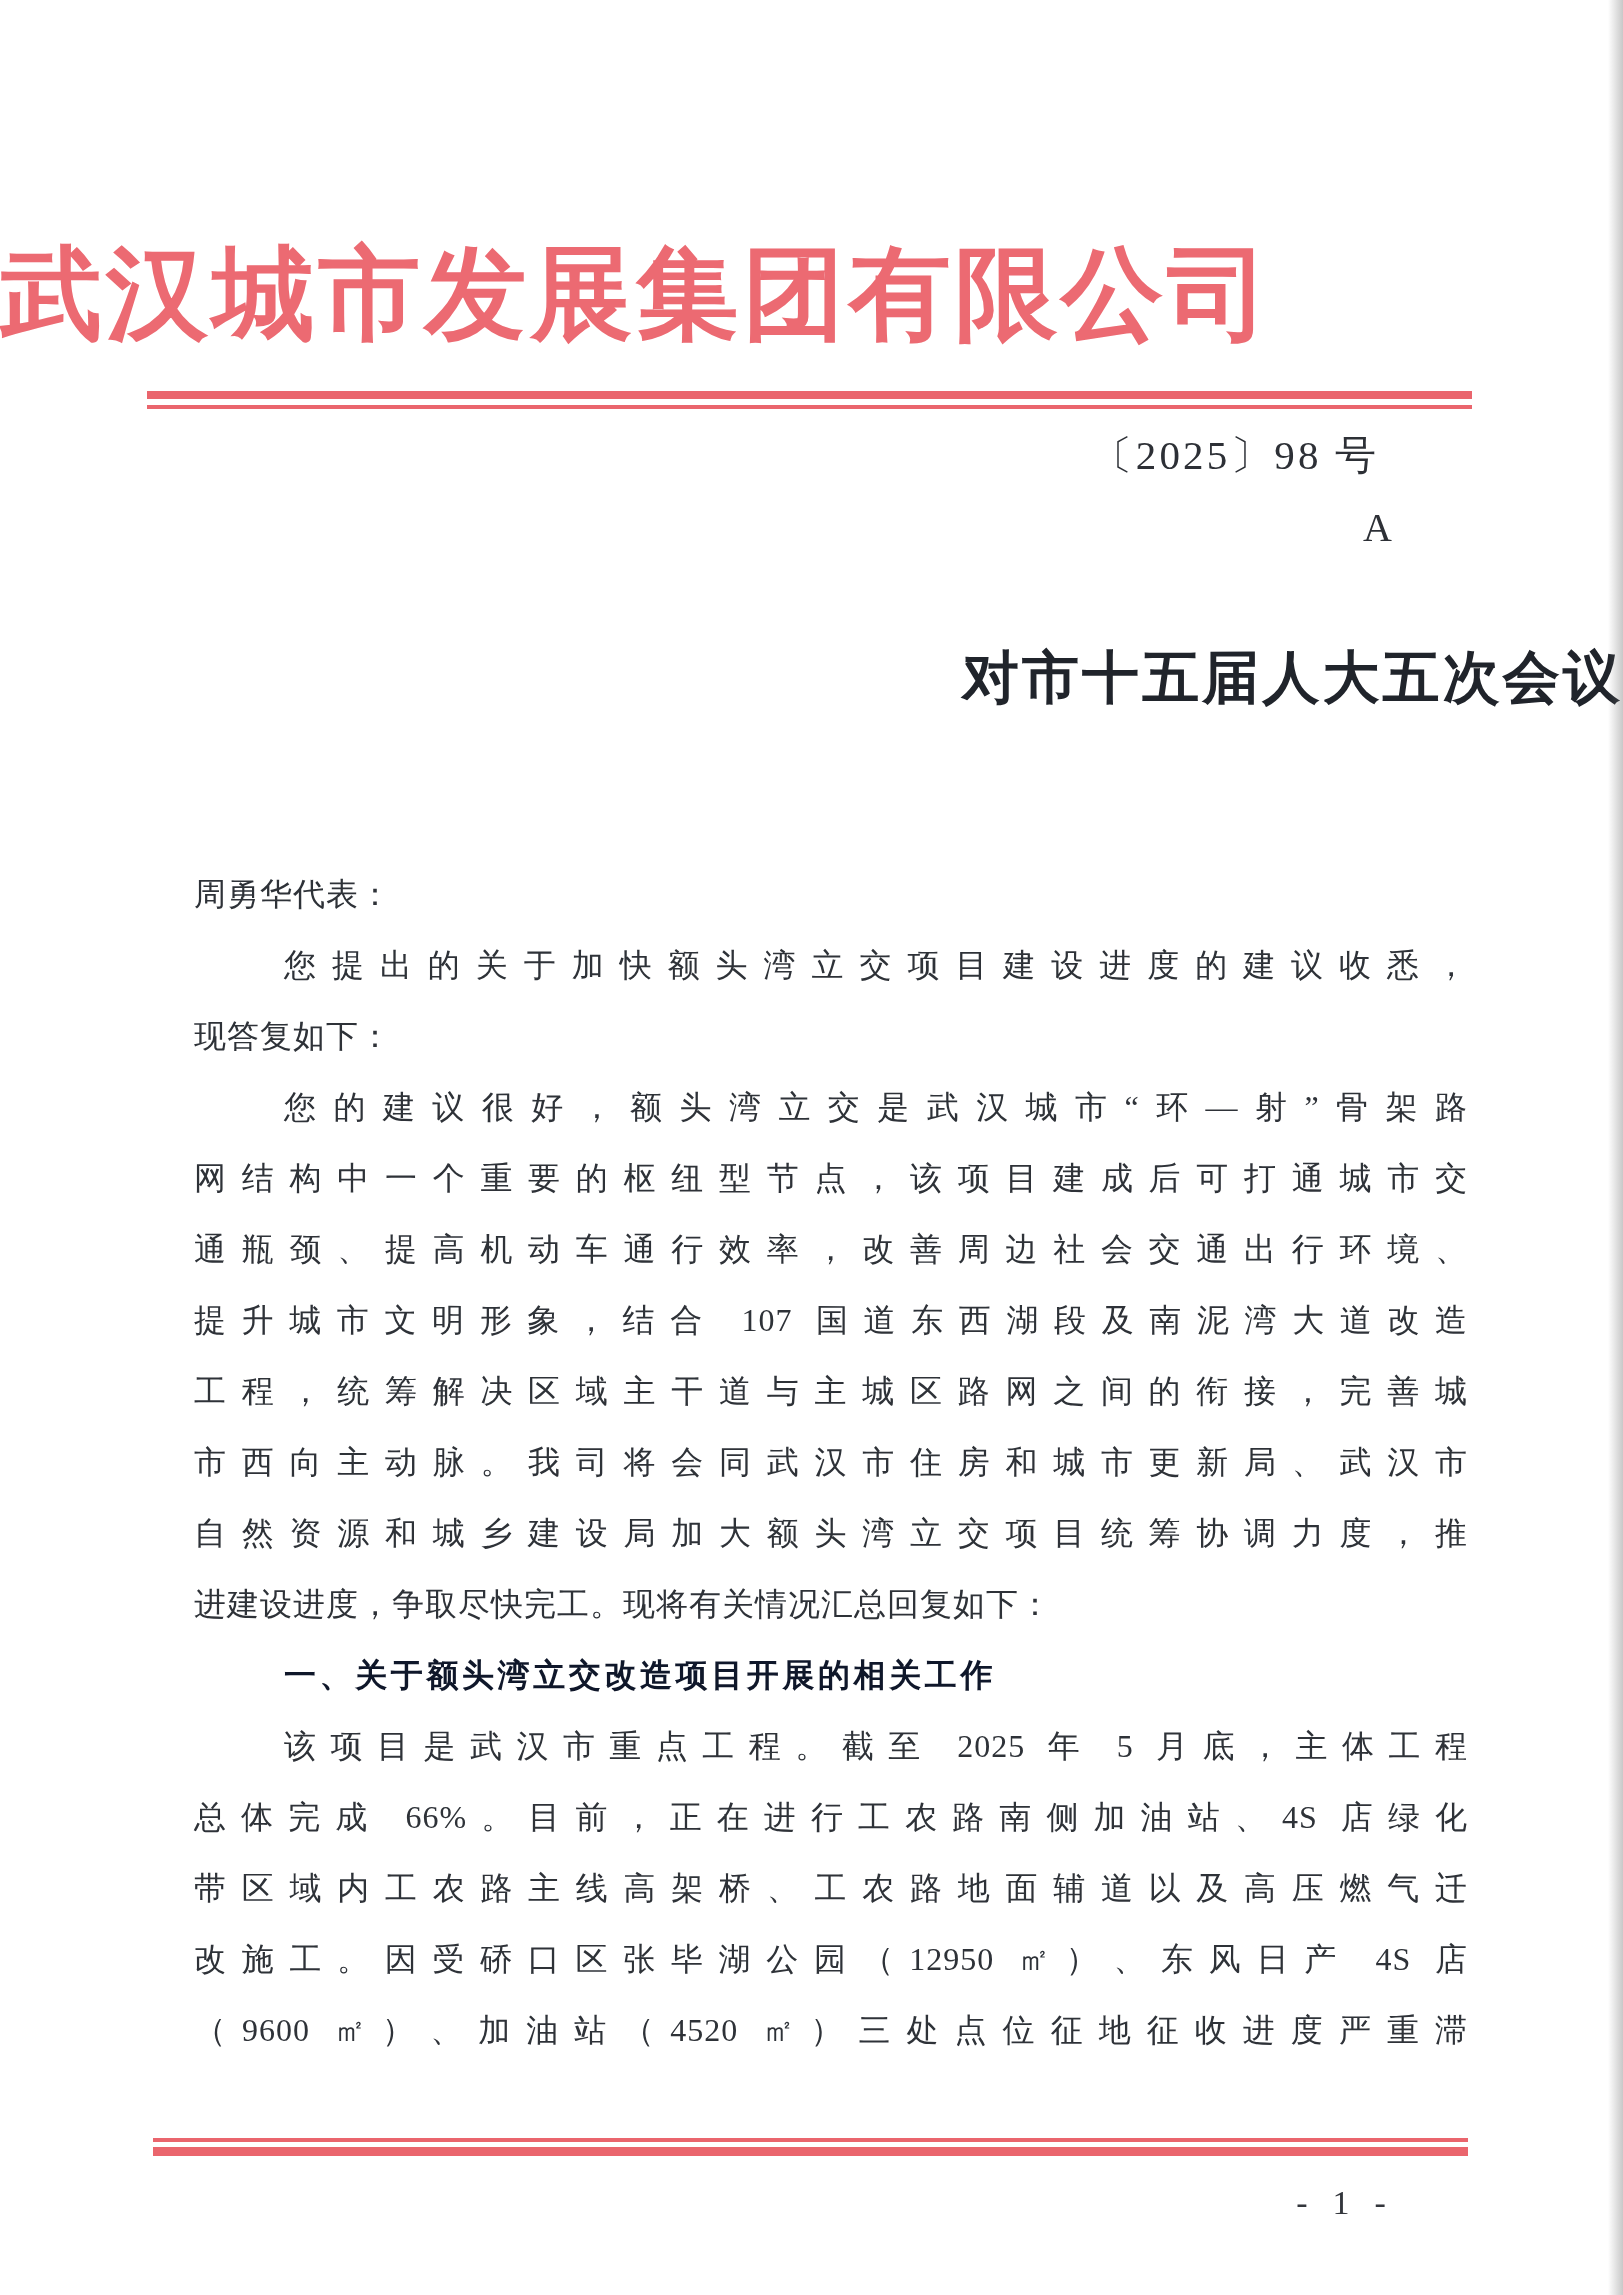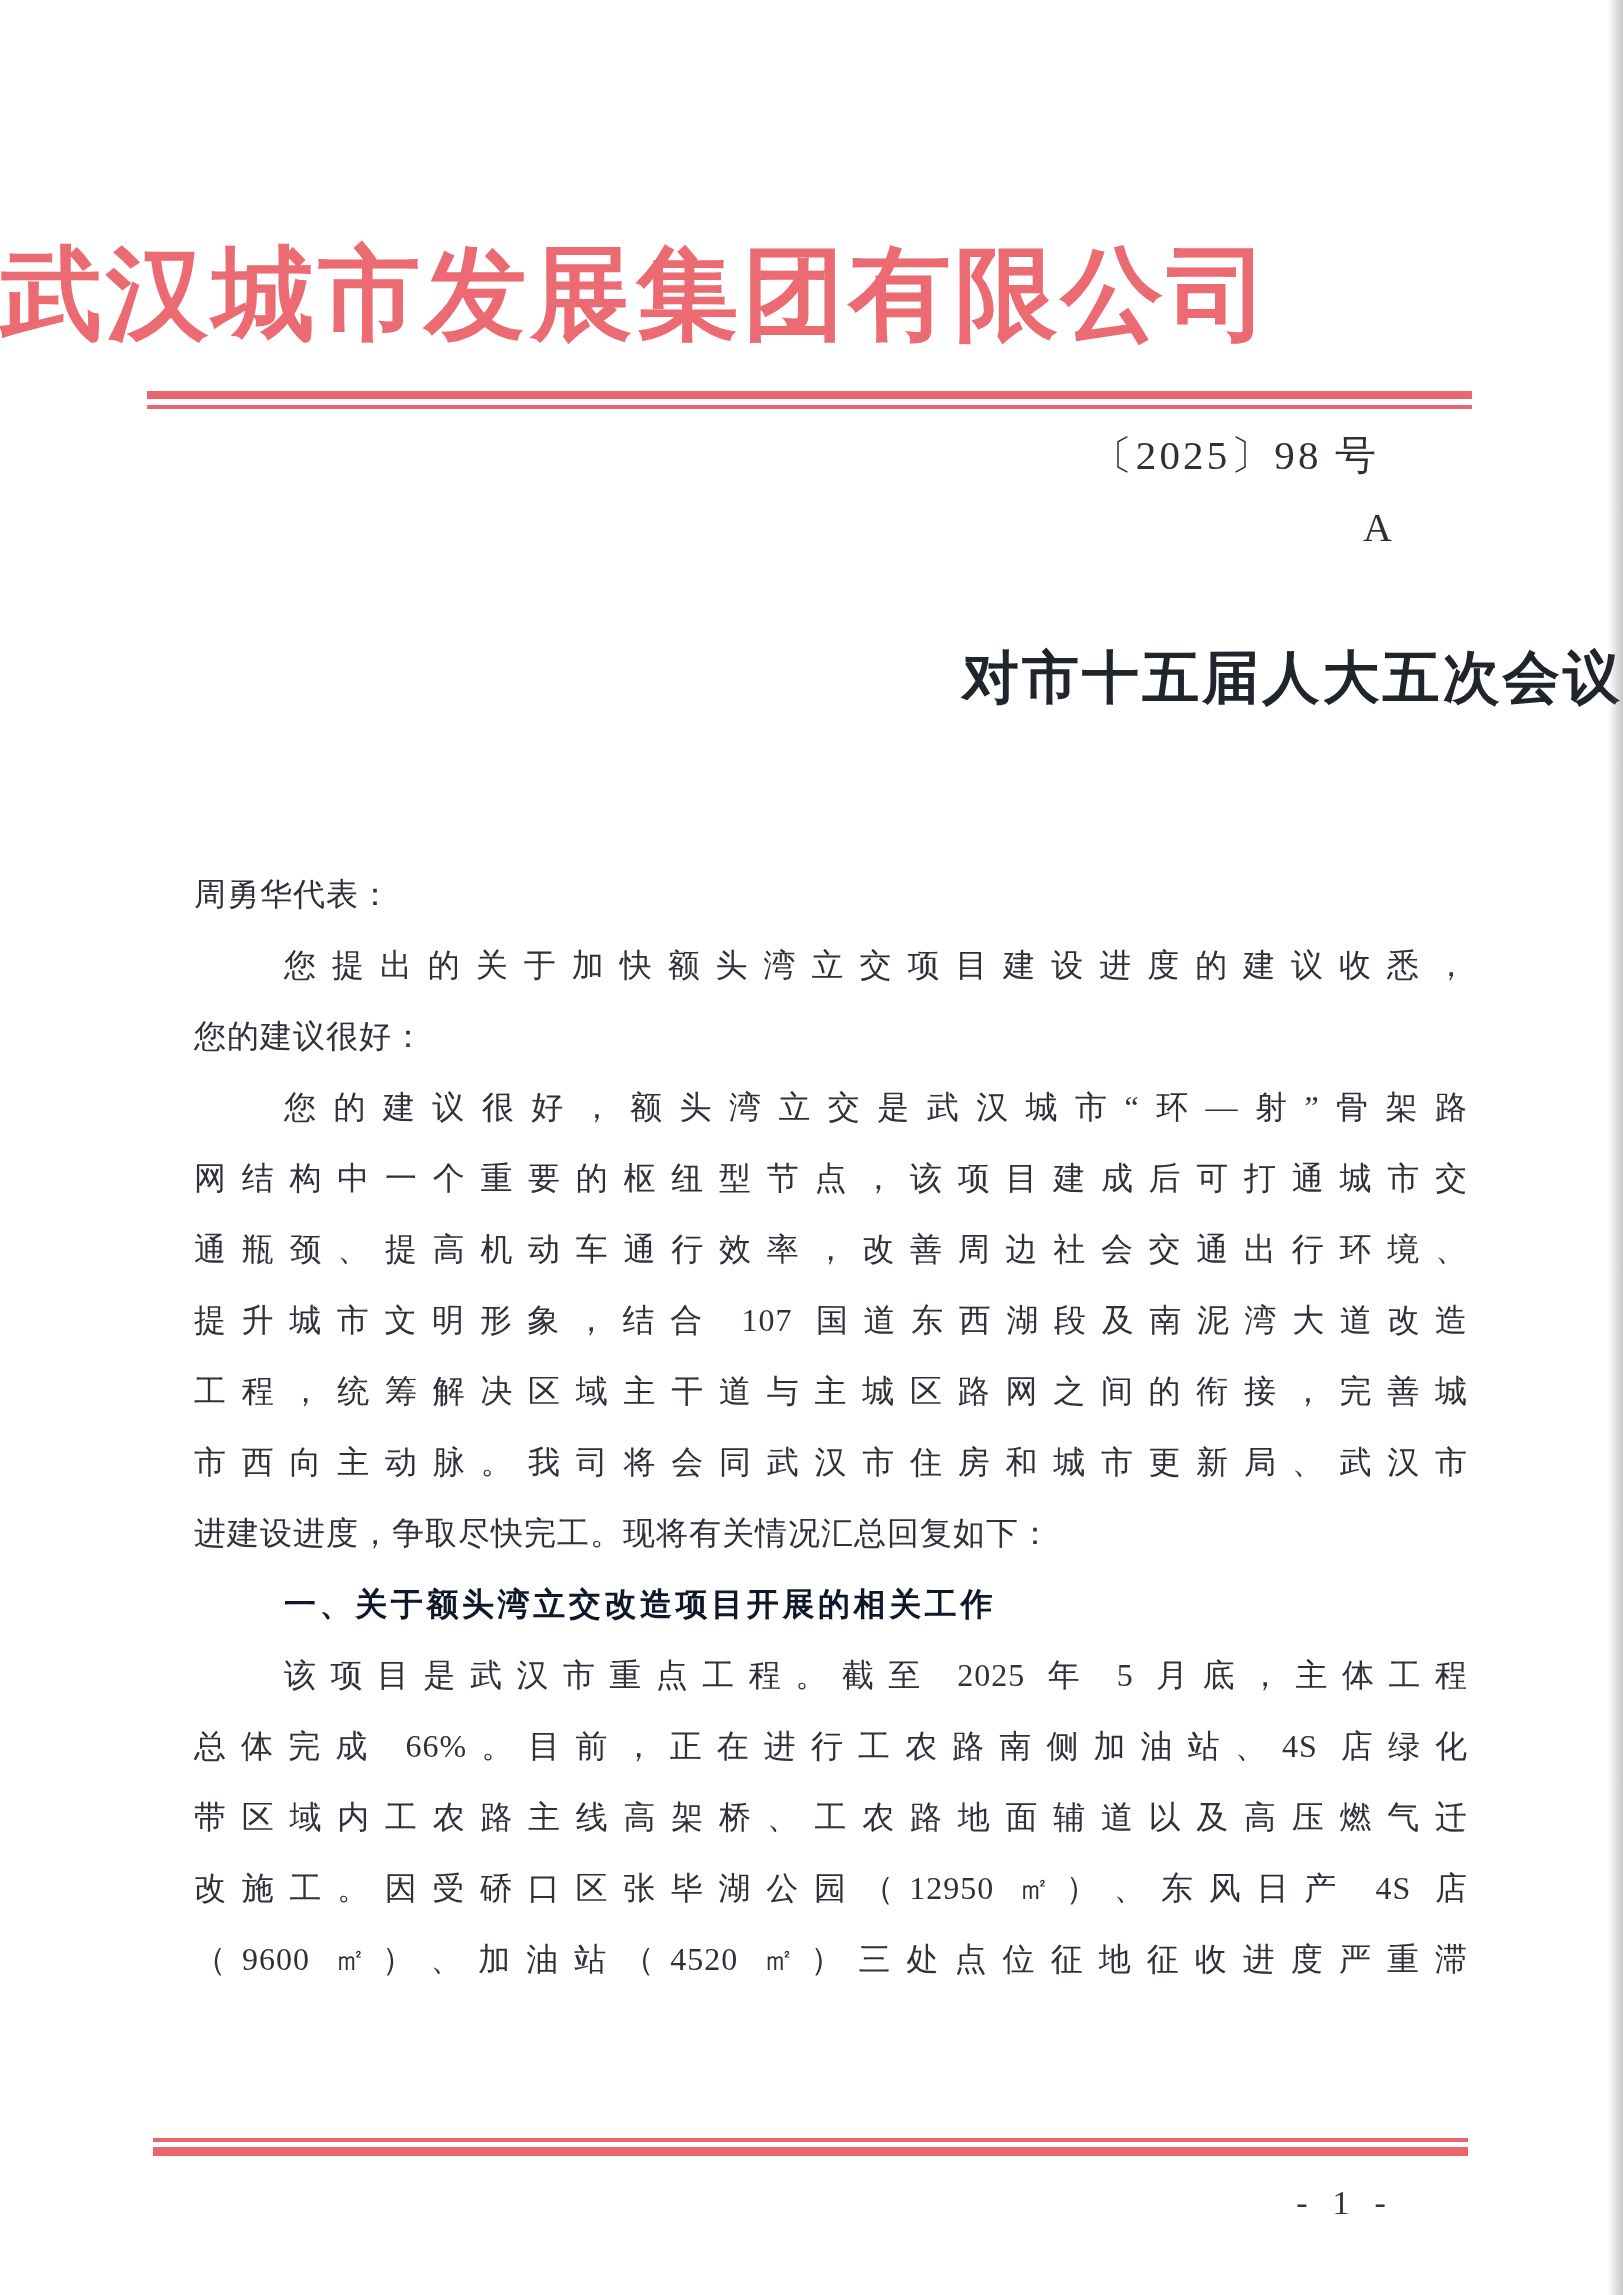--- a/index.html
+++ b/index.html
@@ -149,27 +149,28 @@
 
   <div class="doc-mark">A</div>
 
   <div class="doc-title">
     <div>对市十五届人大五次会议</div>
   </div>
 
   <div class="body-text" id="body-text">
       <div class="bline">周勇华代表：</div>
       <div class="bline ind jfull">您提出的关于加快额头湾立交项目建设进度的建议收悉，</div>
-      <div class="bline">您的建议很好：</div>
+      <div class="bline">现答复如下：</div>
       <div class="bline ind jfull">您的建议很好，额头湾立交是武汉城市“环—射”骨架路</div>
       <div class="bline jfull">网结构中一个重要的枢纽型节点，该项目建成后可打通城市交</div>
       <div class="bline jfull">通瓶颈、提高机动车通行效率，改善周边社会交通出行环境、</div>
       <div class="bline jfull">提升城市文明形象，结合 107 国道东西湖段及南泥湾大道改造</div>
       <div class="bline jfull">工程，统筹解决区域主干道与主城区路网之间的衔接，完善城</div>
       <div class="bline jfull">市西向主动脉。我司将会同武汉市住房和城市更新局、武汉市</div>
+      <div class="bline jfull">自然资源和城乡建设局加大额头湾立交项目统筹协调力度，推</div>
       <div class="bline">进建设进度，争取尽快完工。现将有关情况汇总回复如下：</div>
       <div class="bline ind head">一、关于额头湾立交改造项目开展的相关工作</div>
       <div class="bline ind jfull">该项目是武汉市重点工程。截至 2025 年 5 月底，主体工程</div>
       <div class="bline jfull">总体完成 66%。目前，正在进行工农路南侧加油站、4S 店绿化</div>
       <div class="bline jfull">带区域内工农路主线高架桥、工农路地面辅道以及高压燃气迁</div>
       <div class="bline jfull">改施工。因受硚口区张毕湖公园（12950 ㎡）、东风日产 4S 店</div>
       <div class="bline jfull">（9600 ㎡）、加油站（4520 ㎡）三处点位征地征收进度严重滞</div>
     </div>
 
   <div class="rule-bottom">

